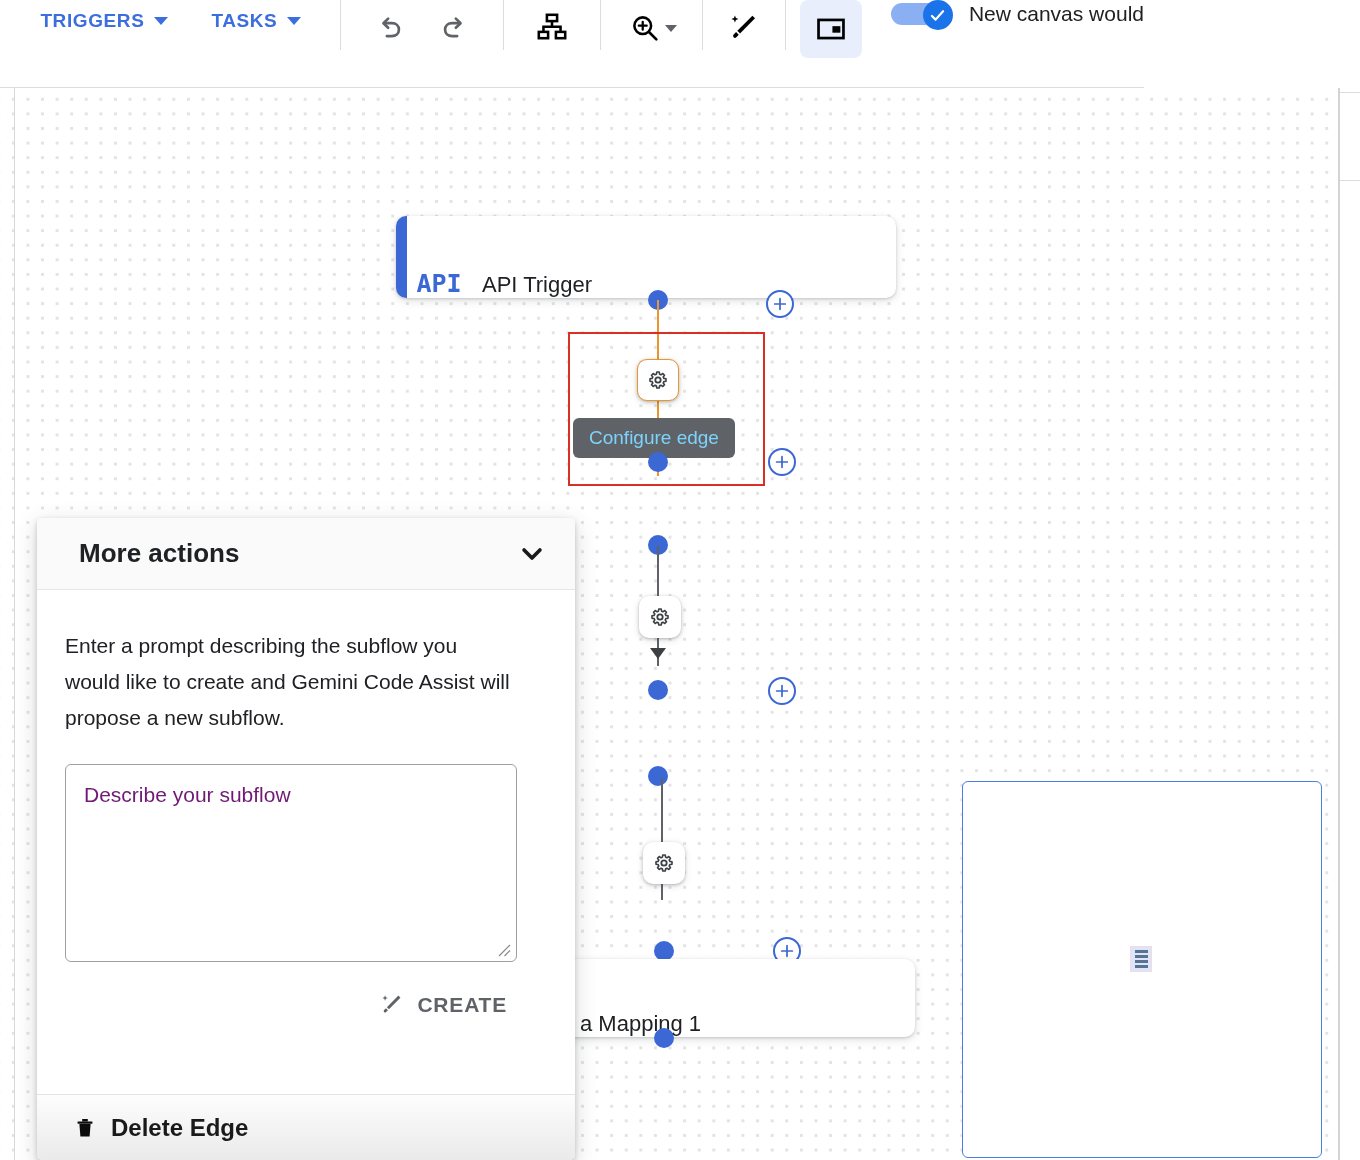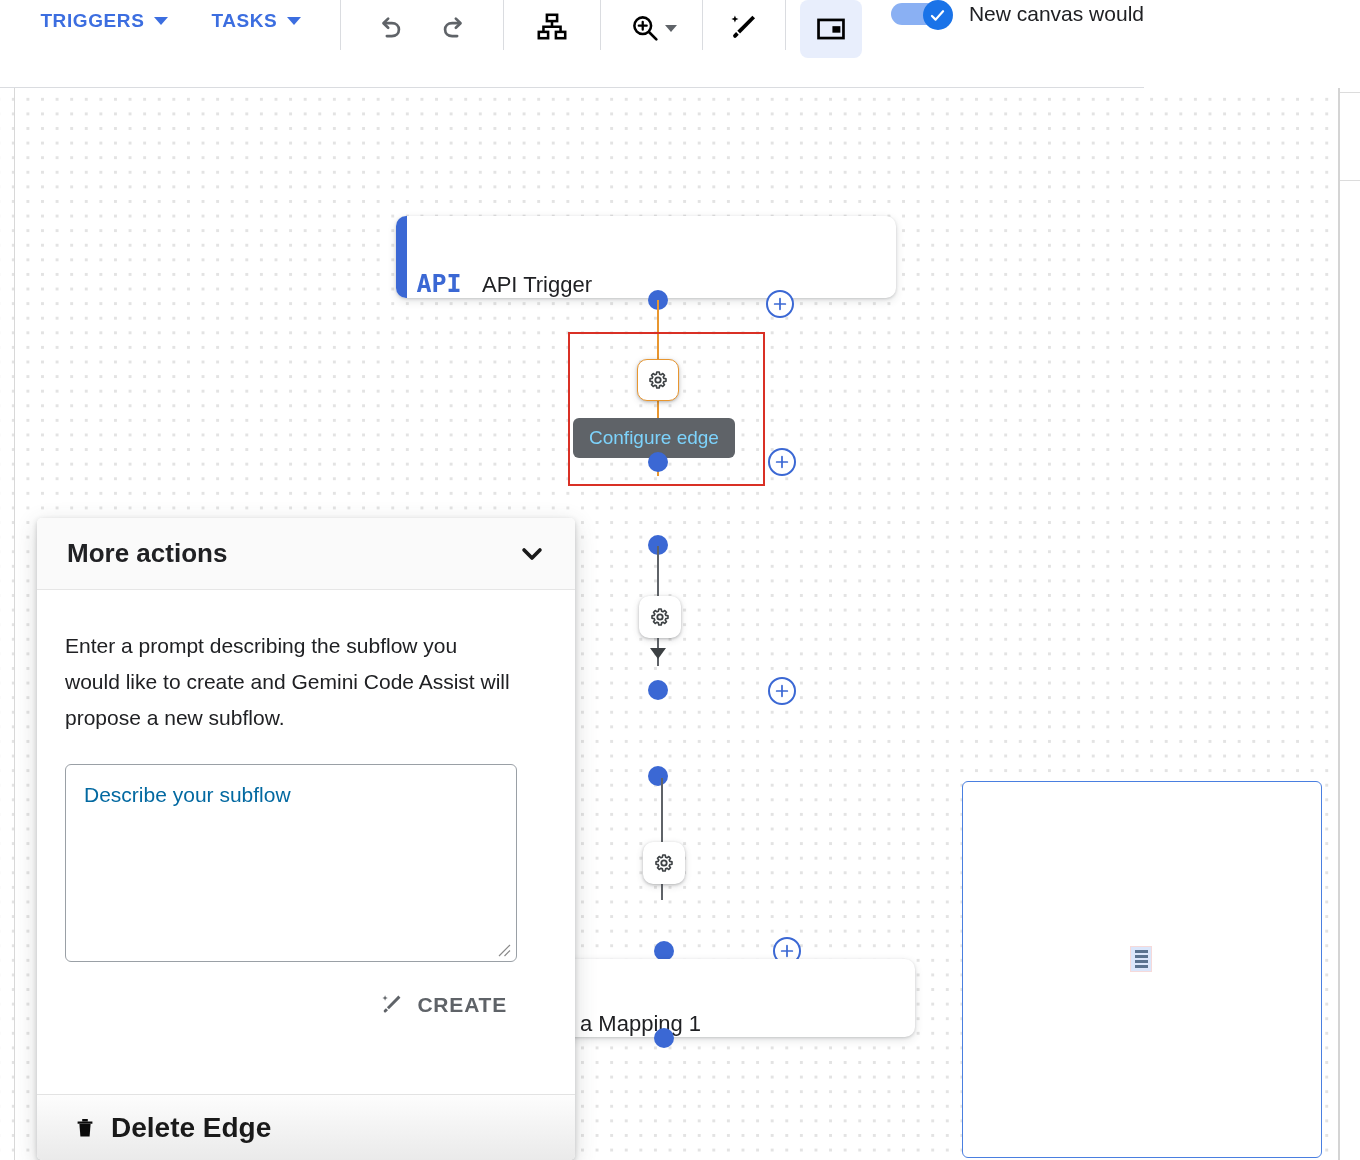--- a/index.html
+++ b/index.html
@@ -177,63 +177,63 @@
     width: 538px; height: 642px;
     background: #ffffff;
     border-radius: 5px;
     box-shadow: 0 2px 5px rgba(60,64,67,.25), 0 6px 22px rgba(60,64,67,.20);
     overflow: hidden;
   }
   .panel-header {
     height: 72px; background: #fafafa;
     border-bottom: 1px solid #e6e6e6;
     display: flex; align-items: center; justify-content: space-between;
-    padding: 0 26px 0 30px;
+    padding: 0 26px 0 42px;
     cursor: pointer;
   }
   .panel-header h2 { font-size: 26px; font-weight: 700; color: #202124; }
   .panel-body { padding: 26px 28px 0 28px; }
   .gen-row { display: flex; align-items: center; gap: 16px; margin-top: 20px; }
   .gen-row .gtitle { font-size: 21px; font-weight: 700; color: #202124; }
   .gen-desc {
     margin-top: 12px;
     font-size: 21px; line-height: 36px; color: #202124;
     width: 452px;
   }
   .subflow-box {
     margin-top: 28px;
     width: 452px; height: 198px;
     border: 1px solid #9aa0a6; border-radius: 6px;
     position: relative;
     background: #fff;
   }
   .subflow-box .ph {
     position: absolute; left: 18px; top: 18px;
-    font-size: 21px; color: #0369a1;
+    font-size: 21px; color: #701a75;
   }
   .resize-grip { position: absolute; right: 4px; bottom: 3px; }
   .create-row {
     margin-top: 22px; width: 452px;
     display: flex; justify-content: flex-end;
   }
   .create-btn {
     display: flex; align-items: center; gap: 12px;
     color: #5f6368; font-size: 21px; font-weight: 700; letter-spacing: .8px;
     cursor: pointer; padding: 8px 10px;
   }
   .panel-footer {
     position: absolute; left: 0; bottom: 0;
     width: 100%; height: 66px;
     background: linear-gradient(#fdfdfd, #eaeaea);
     border-top: 1px solid #e3e3e3;
     display: flex; align-items: center; gap: 14px;
     padding-left: 36px;
     cursor: pointer;
   }
-  .panel-footer span { font-size: 28px; font-weight: 700; color: #1a1a1a; }
+  .panel-footer span { font-size: 24px; font-weight: 700; color: #1a1a1a; }
 </style>
 </head>
 <body>
 
 <div id="root">
 
   <div class="toolbar">
 
     <div style="width:40px"></div>
 

